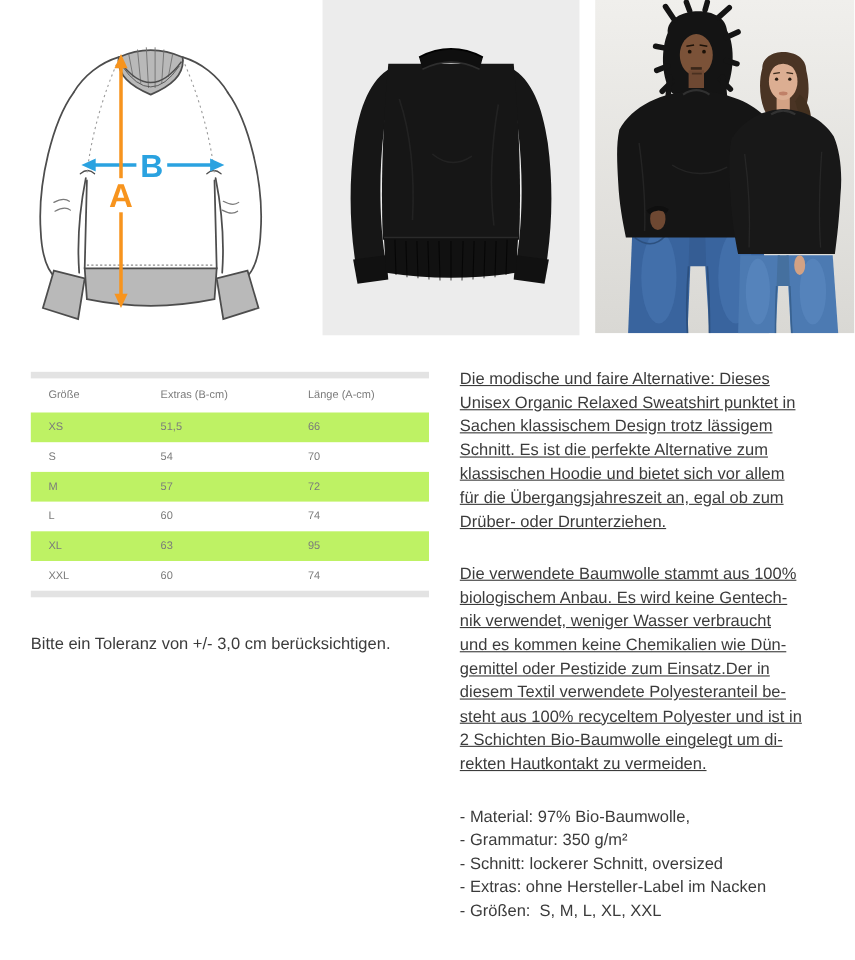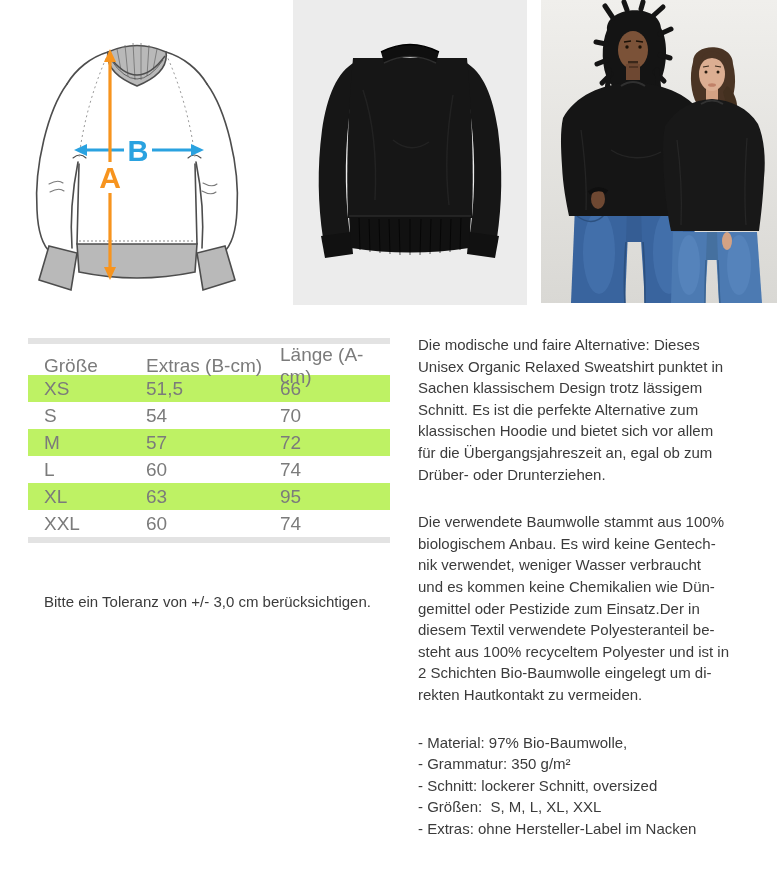--- a/index.html
+++ b/index.html
@@ -7,32 +7,32 @@
           font-family:"Liberation Sans",sans-serif;}
   .abs{position:absolute;}
   figure{margin:0;padding:0;}
 
   
   #size-diagram{left:25px;top:40px;width:230px;height:260px;}
   #product-photo{left:293px;top:0;width:234px;height:305px;}
   #models-photo{left:541px;top:0;width:236px;height:303px;}
 
   
-  #size-table{left:28px;top:338px;width:362px;font-size:19px;color:#7b7b7b;}
+  #size-table{left:28px;top:338px;width:362px;font-size:10px;color:#7b7b7b;}
   .tbar{height:6px;background:#e3e3e3;}
   .trow{display:grid;grid-template-columns:118px 134px 110px;align-items:center;height:27px;}
   .trow.thead{height:31px;}
   .trow > div:first-child{padding-left:16px;}
   .trow.striped{background:#bef264;}
 
-  #tolerance-note{left:28px;top:577px;font-size:15px;color:#3b3b3b;margin:16px;}
+  #tolerance-note{left:28px;top:577px;font-size:15px;color:#3b3b3b;margin:0;}
 
   
   #description{left:418px;top:334px;width:352px;font-size:15px;line-height:21.6px;color:#3b3b3b;}
-  #description p{margin:0 0 26px 0;white-space:pre-line;}
+  #description p{margin:0 0 26px 0;white-space:pre-line;text-decoration:underline;}
   #description p.p2{}
   .spec-line{white-space:pre-wrap;}
   .spec-line.indent{padding-left:79px;}
 </style>
 </head>
 <body>
 
 <div class="canvas">
 
   <figure class="abs" id="size-diagram">
@@ -293,18 +293,18 @@
 und es kommen keine Chemikalien wie Dün-
 gemittel oder Pestizide zum Einsatz.Der in
 diesem Textil verwendete Polyesteranteil be-
 steht aus 100% recyceltem Polyester und ist in
 2 Schichten Bio-Baumwolle eingelegt um di-
 rekten Hautkontakt zu vermeiden.</p>
     <div>
       <div class="spec-line">- Material: 97% Bio-Baumwolle,</div>
       <div class="spec-line">- Grammatur: 350 g/m²</div>
       <div class="spec-line">- Schnitt: lockerer Schnitt, oversized</div>
+      <div class="spec-line">- Extras: ohne Hersteller-Label im Nacken</div>
       <div class="spec-line">- Größen:  S, M, L, XL, XXL</div>
-      <div class="spec-line">- Extras: ohne Hersteller-Label im Nacken</div>
     </div>
   </div>
 
 </div>
 
 </body></html>

